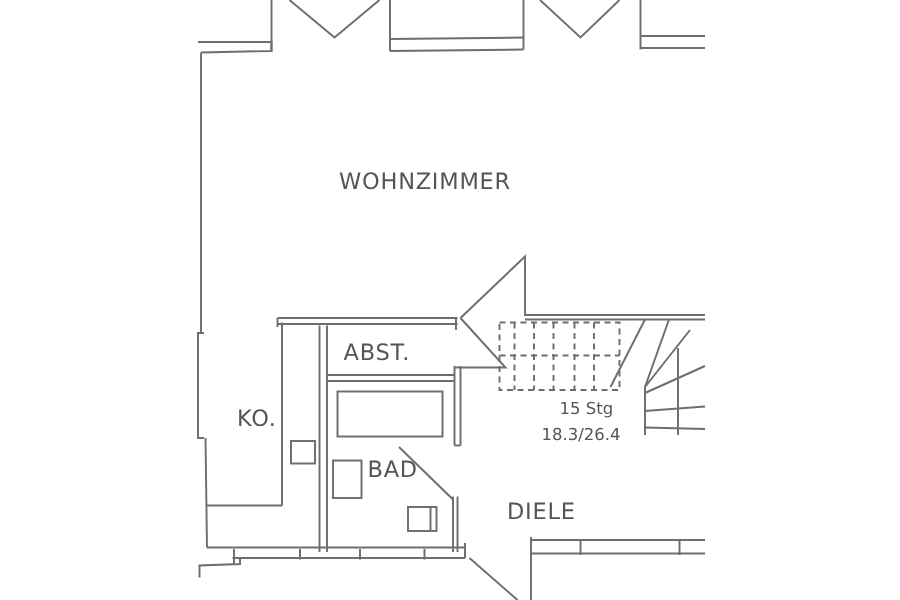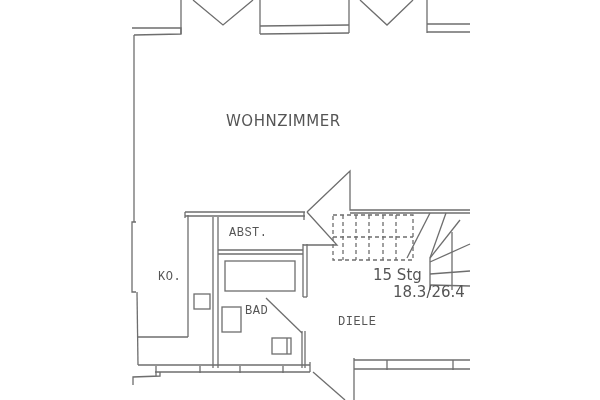--- a/index.html
+++ b/index.html
@@ -1,21 +1,21 @@
 <!DOCTYPE html>
 <html><head>
 <meta charset="utf-8">
 <style>
   html, body { margin:0; padding:0; background:#ffffff; }
   body { width:600px; height:400px; overflow:hidden; position:relative; font-family:"Liberation Sans", sans-serif; }
   #plan { position:absolute; left:0; top:0; width:600px; height:400px; }
   .lbl { position:absolute; color:#555; font-family:"DejaVu Sans", sans-serif; letter-spacing:0.5px; white-space:nowrap; }
   .lbl-big { font-size:15px; }
-  .lbl-mid { font-size:12px;font-family:Liberation Mono, monospace; }
-  .lbl-small { font-size:15px; letter-spacing:0; }
+  .lbl-mid { font-size:15px; }
+  .lbl-small { font-size:11px; letter-spacing:0; }
 </style>
 </head>
 <body>
 
 <div id="plan">
   <svg width="600" height="400" viewBox="0 0 600 400" style="position:absolute;left:0;top:0">
     <g stroke="#6e6e6e" stroke-width="1.3" fill="none">
 
       <g>
         <polyline points="132,28 181,28 181,34 134,35"></polyline>
@@ -109,16 +109,16 @@
         <line x1="430" y1="285" x2="470" y2="286"></line>
         <line x1="452" y1="232" x2="452" y2="290"></line>
       </g>
     </g>
   </svg>
 
   <span class="lbl lbl-big" style="left:226px;top:112px">WOHNZIMMER</span>
   <span class="lbl lbl-mid" style="left:229px;top:226px">ABST.</span>
   <span class="lbl lbl-mid" style="left:158px;top:270px">KO.</span>
   <span class="lbl lbl-mid" style="left:245px;top:304px">BAD</span>
-  <span class="lbl lbl-mid" style="left:338px;top:315px">DIELE</span>
+  <span class="lbl lbl-mid" style="left:338px;top:332px">DIELE</span>
   <span class="lbl lbl-small" style="left:373px;top:266px">15 Stg</span>
-  <span class="lbl lbl-small" style="left:393px;top:283px">18.3/26.4</span>
+  <span class="lbl lbl-small" style="left:361px;top:283px">18.3/26.4</span>
 </div>
 
 </body></html>

